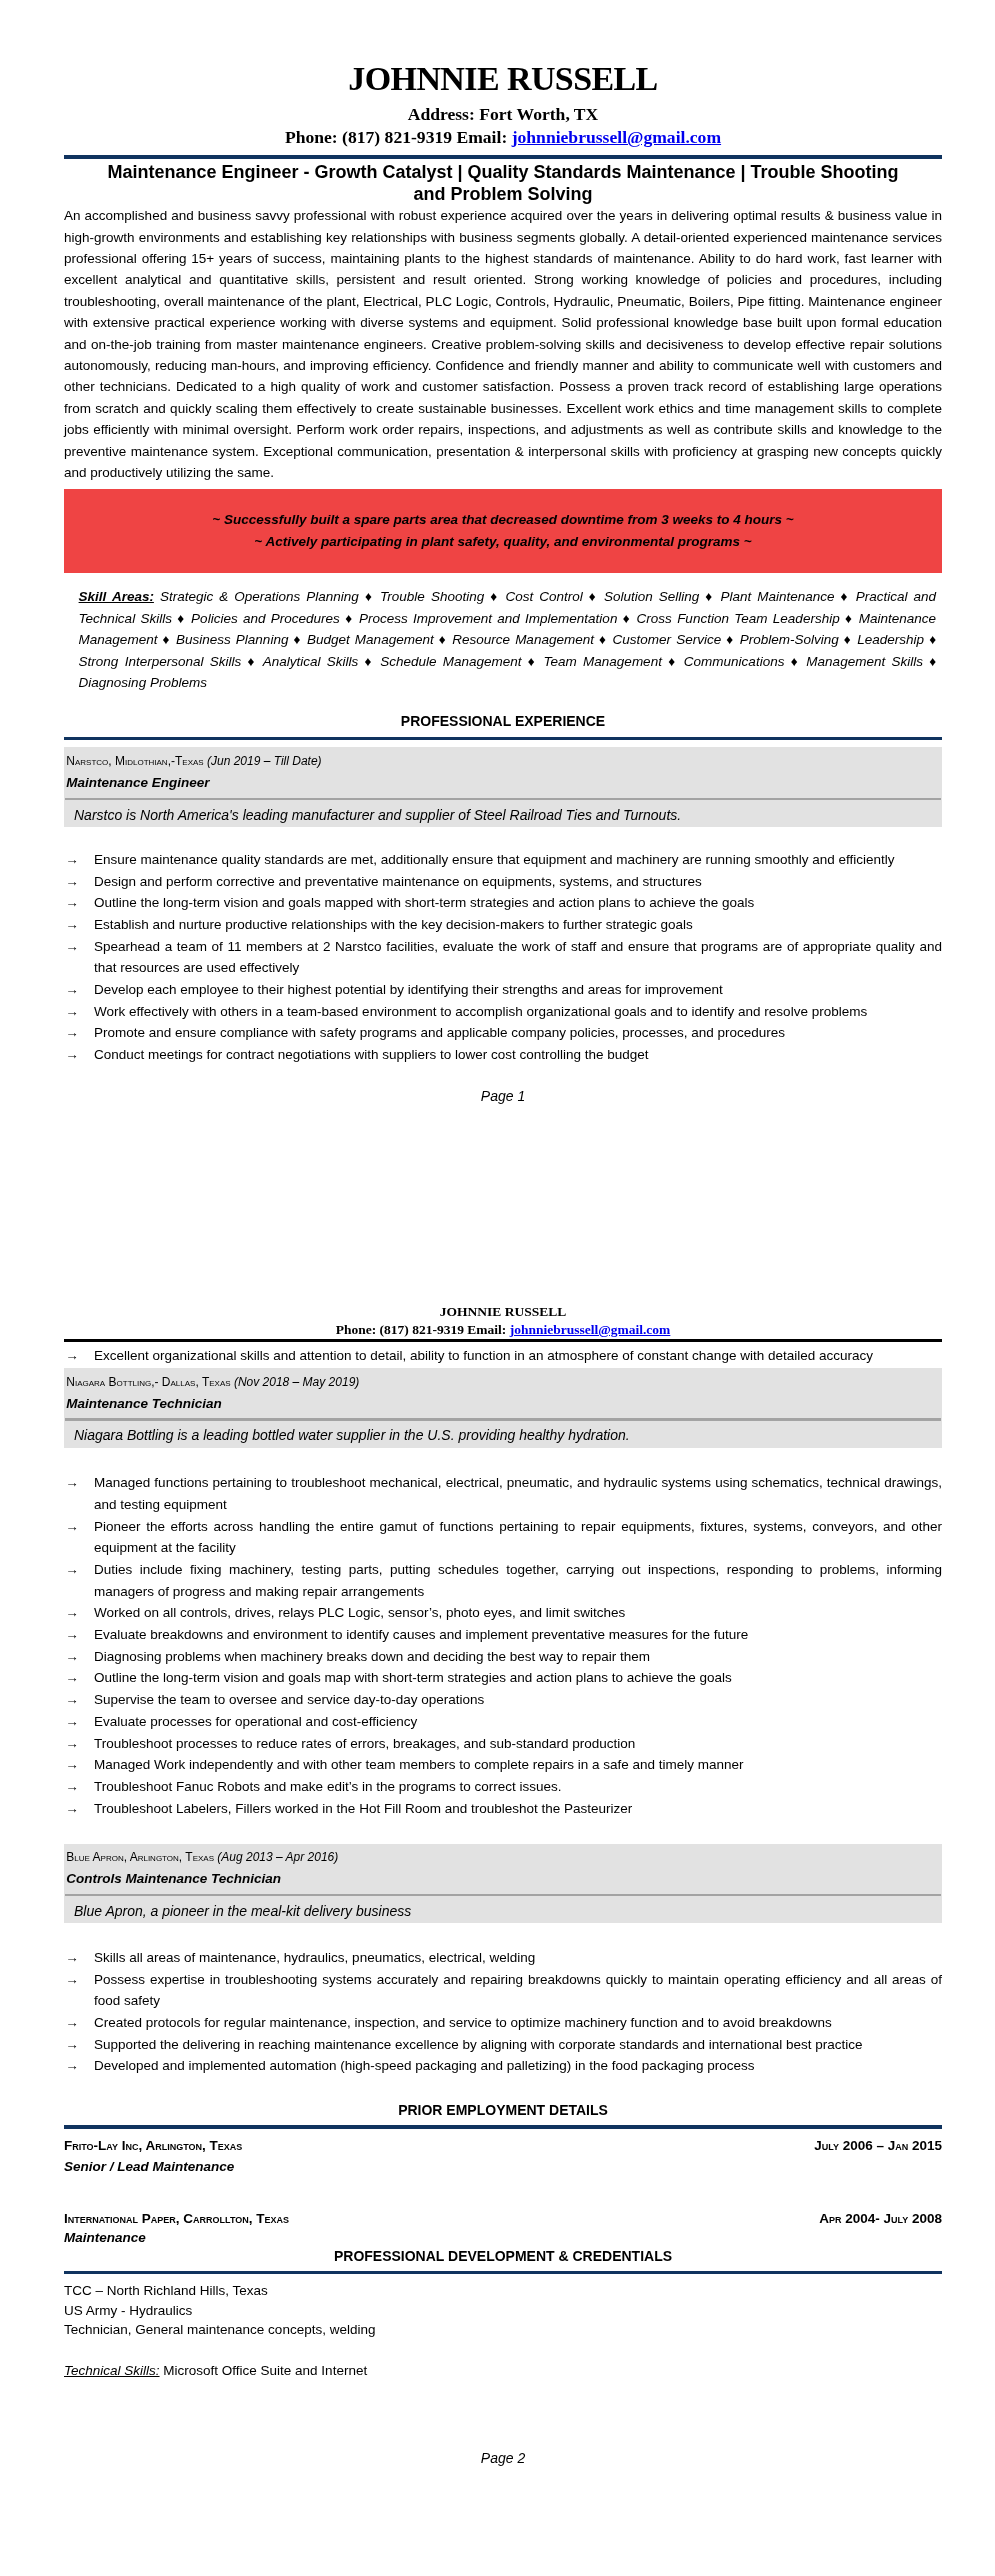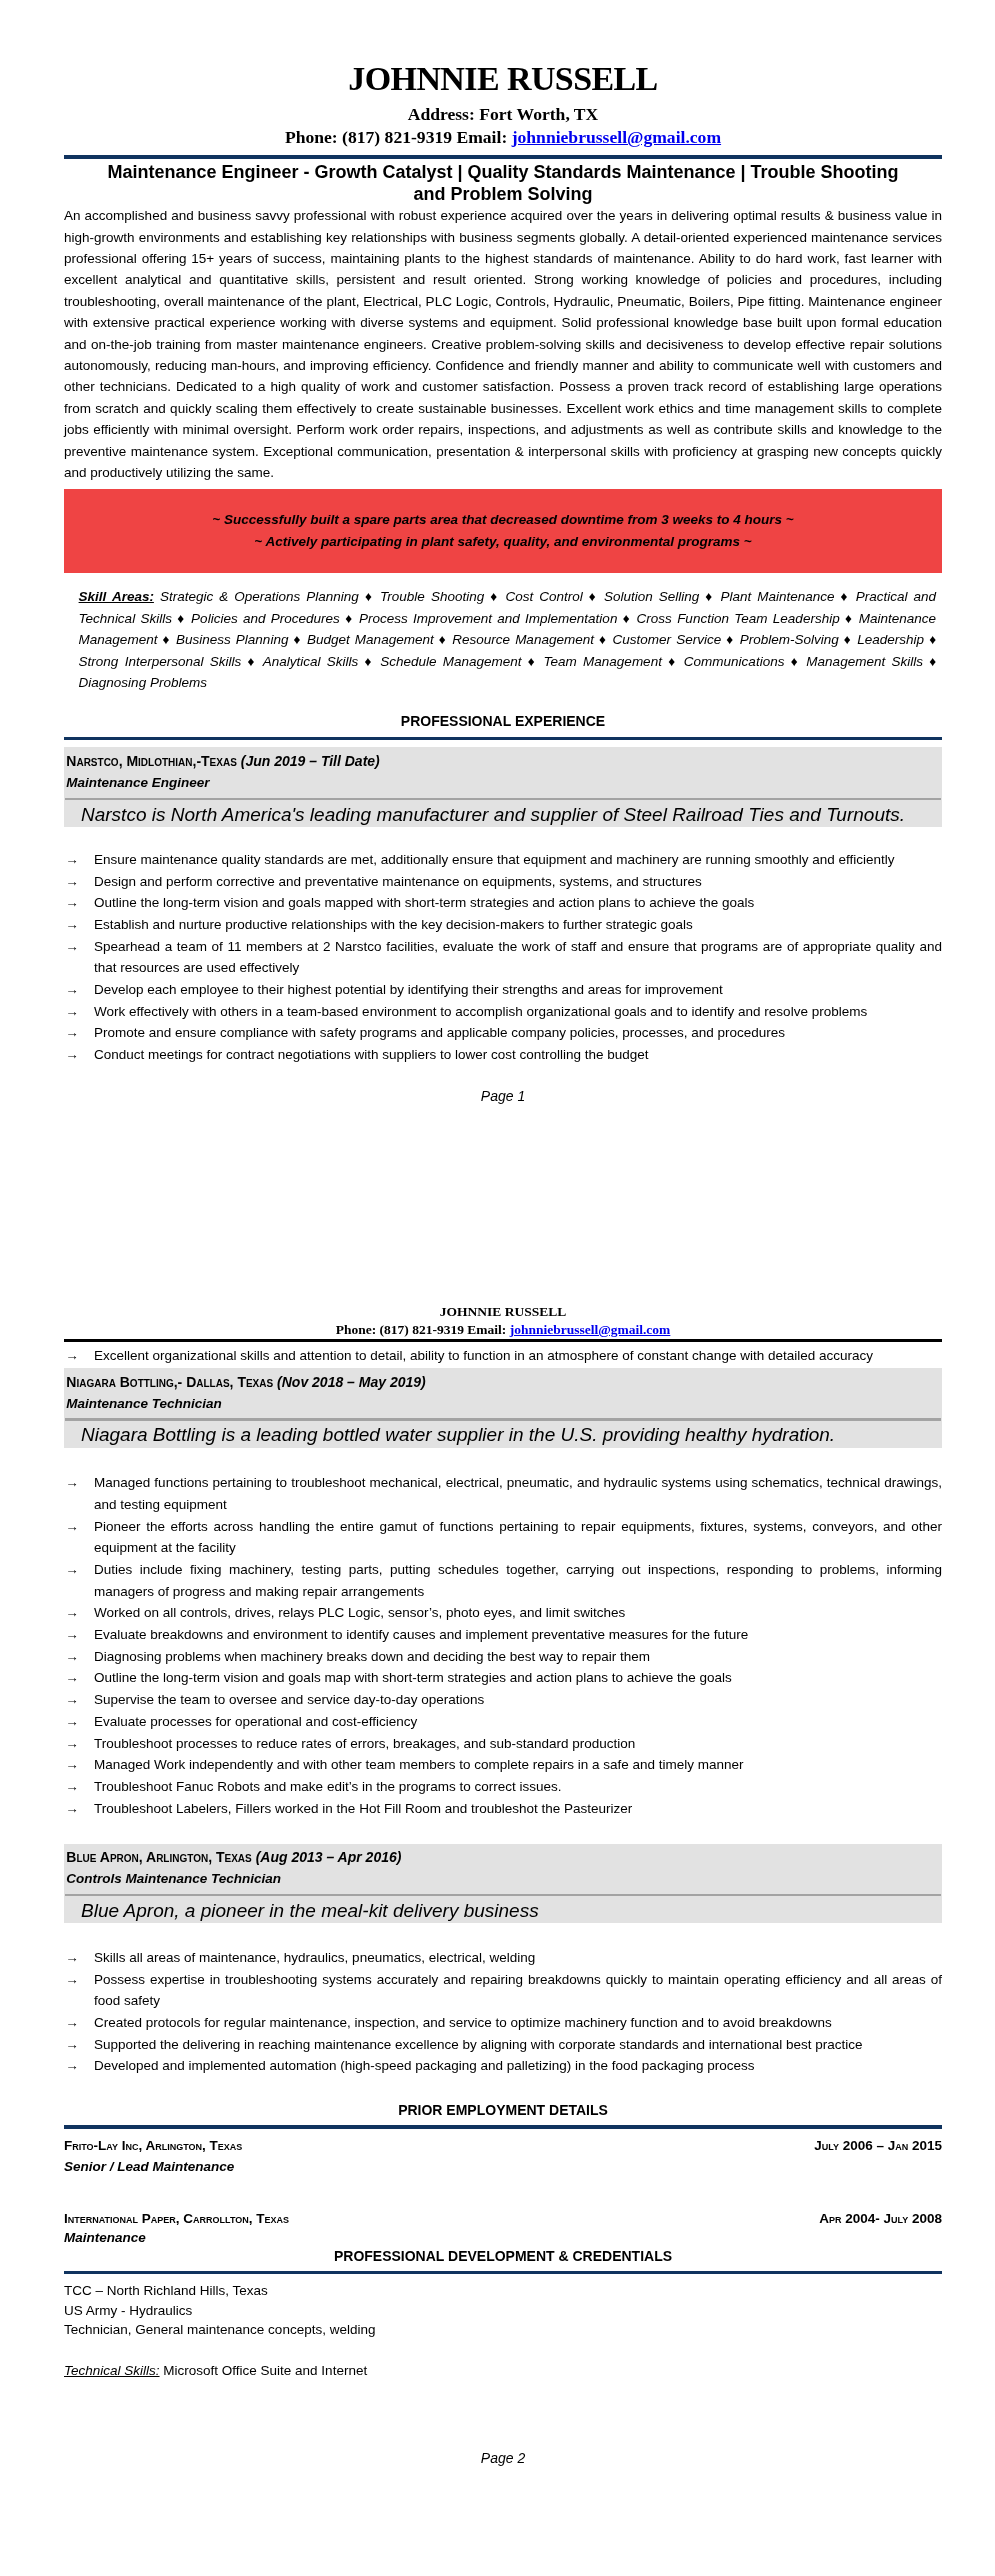--- a/index.html
+++ b/index.html
@@ -11,25 +11,25 @@
   .rule-navy { height: 3.5px; background: #10335f; }
   .rule-black { height: 2.3px; background: #000; }
   .headline { font-weight: bold; font-size: 18px; line-height: 22px; text-align: center; }
   .summary { font-size: 13.5px; line-height: 21.4px; text-align: justify; }
   .achievements { background: #ef4444; padding: 20px 0; }
   .achievements div { font-style: italic; font-weight: bold; font-size: 13.5px; line-height: 22px; text-align: center; }
   .skills { font-size: 13.5px; line-height: 21.4px; text-align: justify; font-style: italic; padding: 0 5.9px 0 14.6px; }
   .skills .lbl { font-weight: bold; text-decoration: underline; }
   .sec-title { font-weight: bold; font-size: 14px; line-height: 20px; text-align: center; }
   .job-box { background: #e2e2e2; padding: 3.5px 0 2.3px 0; }
-  .job-box .company { font-weight: bold; font-size: 14px; line-height: 21px; font-variant: small-caps; padding-left: 2.3px; }
+  .job-box .company { font-weight: normal; font-size: 12px; line-height: 21px; font-variant: small-caps; padding-left: 2.3px; }
   .job-box .company .dates { font-style: italic; font-variant: normal; }
   .job-box .role { font-weight: bold; font-style: italic; font-size: 13.5px; line-height: 21px; padding-left: 2.3px; }
   .job-box .grey-rule { height: 2.3px; background: #a3a3a3; margin: 4.7px 1.2px 4.7px 1.2px; }
-  .job-box .desc { font-style: italic; font-size: 19px; line-height: 20px; padding-left: 17px; }
+  .job-box .desc { font-style: italic; font-size: 14px; line-height: 20px; padding-left: 10px; }
   ul.bullets { list-style: none; margin: 0; padding: 0; }
   ul.bullets li { position: relative; padding-left: 30px; font-size: 13.5px; line-height: 21.7px; text-align: justify; }
   ul.bullets li .arrow { position: absolute; left: 1.2px; top: 0; }
   .page-num { font-style: italic; font-size: 14px; text-align: center; }
   .prior-row { display: flex; justify-content: space-between; font-weight: bold; font-size: 13.5px; line-height: 21px; font-variant: small-caps; }
   .prior-role { font-weight: bold; font-style: italic; font-size: 13.5px; line-height: 21px; }
   .cred { font-size: 13.5px; line-height: 19.3px; }
   .tech .lbl { font-style: italic; text-decoration: underline; }
   .contact-small { font-family: "Liberation Serif", serif; font-weight: bold; font-size: 13.5px; line-height: 17.6px; text-align: center; }
   .name-small { font-family: "Liberation Serif", serif; font-weight: bold; font-size: 13.5px; line-height: 17.6px; text-align: center; }

